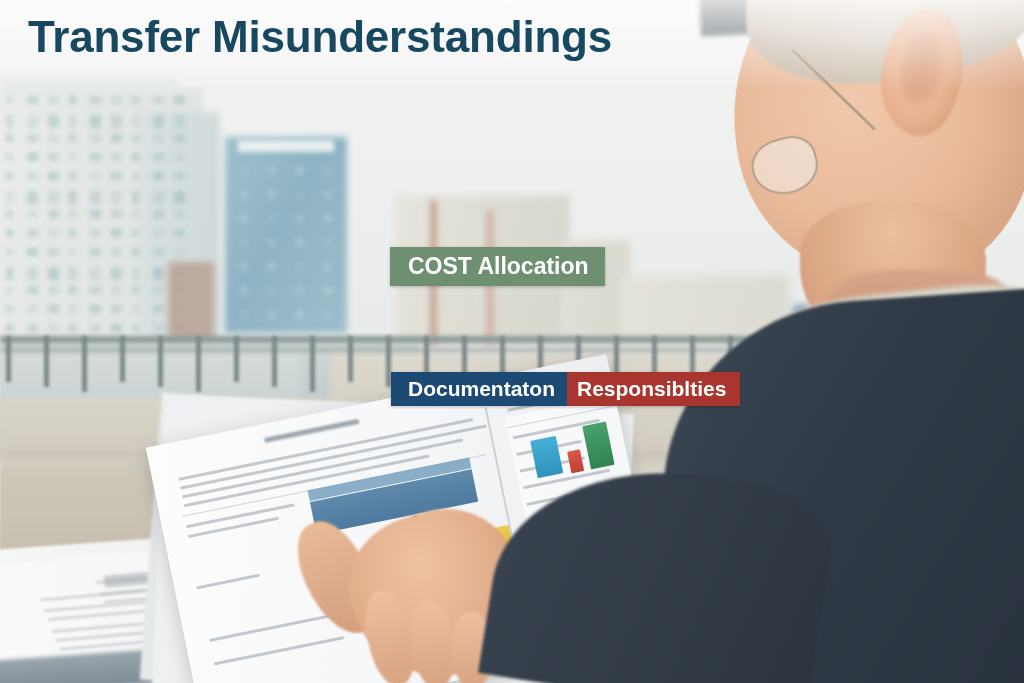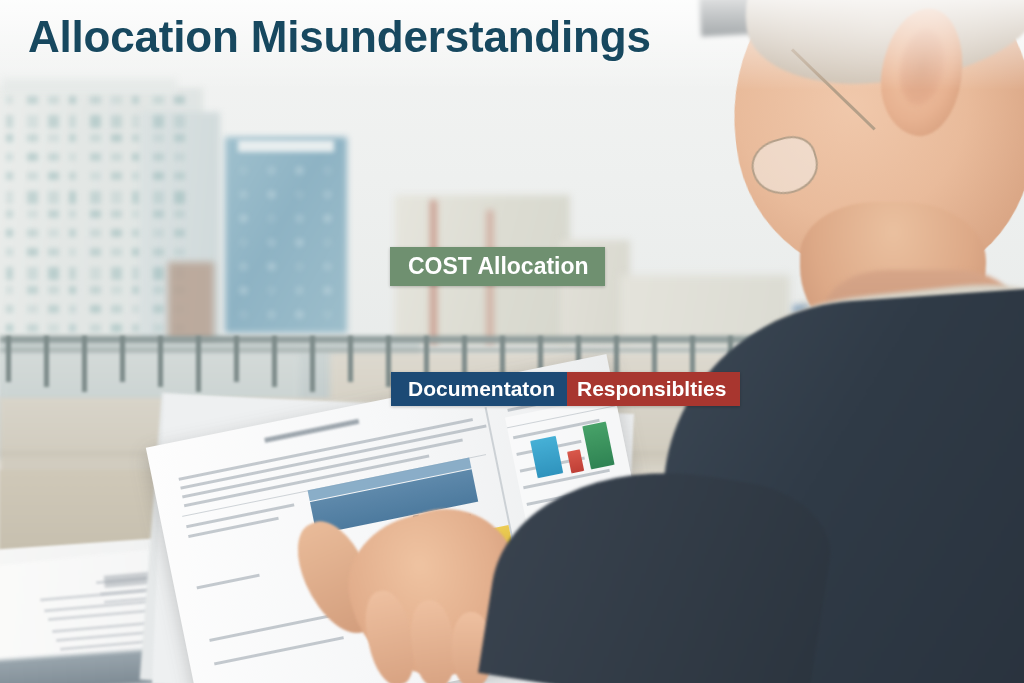--- a/index.html
+++ b/index.html
@@ -616,21 +616,21 @@
     <div class="glass-arm"></div>
     <div class="glass-lens"></div>
     <div class="neck"></div>
     <div class="collar"></div>
   </div>
   <div class="body"></div>
   <div class="arm"></div>
 
   <div class="top-glow"></div>
 
-  <div class="title" style="color: rgb(23, 72, 95);">Allocation Misunderstandings</div>
+  <div class="title" style="color: rgb(23, 72, 95);">Transfer Misunderstandings</div>
 
 
   <div class="pill pill-cost" style="background: rgb(111, 144, 112); color: rgb(255, 255, 255);">
     <span>COST Allocation</span>
   </div>
 
   <div class="pill pill-doc" style="color: rgb(255, 255, 255);">
     <span class="seg seg-doc" style="background: rgb(28, 74, 117);">Documentaton</span>
     <span class="seg seg-resp" style="background: rgb(168, 54, 47);">Responsiblties</span>
   </div>

